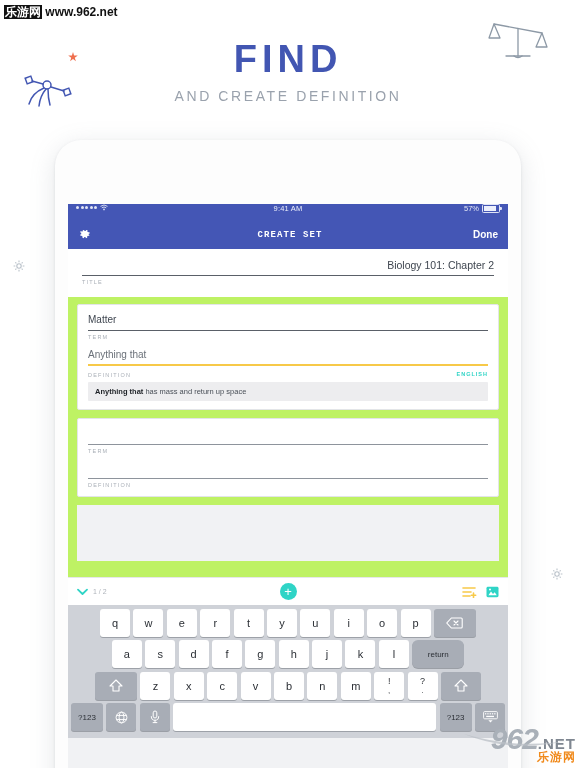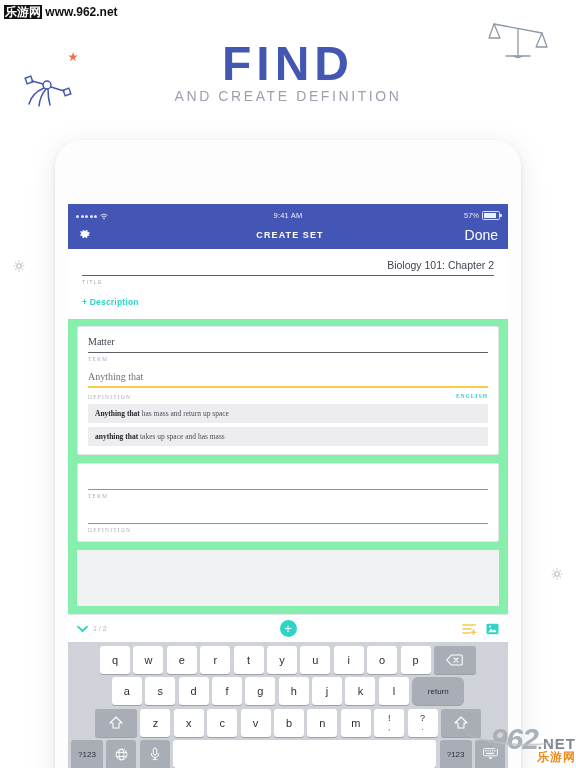--- a/index.html
+++ b/index.html
@@ -13,21 +13,21 @@
   .wm-top{
     position:absolute;left:4px;top:4px;z-index:60;
     font-size:12px;font-weight:700;color:#111;
     letter-spacing:0;white-space:nowrap;
   }
   .wm-top .cn{background:#111;color:#fff;padding:0 1px;}
   
   .hero{position:absolute;left:0;top:0;width:576px;height:130px;}
   .hero-title{
     position:absolute;left:0;top:40px;width:576px;text-align:center;
-    font-size:48px;font-weight:700;letter-spacing:5px;color:#4256b2;
+    font-size:38px;font-weight:700;letter-spacing:5px;color:#4256b2;
     line-height:1;
   }
   .hero-sub{
     position:absolute;left:0;top:88px;width:576px;text-align:center;
     font-size:14px;font-weight:400;letter-spacing:2.6px;color:#9aa2ad;
   }
   .deco{position:absolute;}
   .deco-scale{right:28px;top:14px;}
   .deco-atom{left:20px;top:72px;}
   .deco-star{left:68px;top:52px;}
@@ -40,54 +40,54 @@
     background:#fdfdfd;border-radius:26px 26px 0 0;
     box-shadow:0 6px 26px rgba(120,128,140,.20), 0 1px 3px rgba(120,128,140,.18);
   }
   .screen{
     position:absolute;left:13px;top:64px;width:440px;height:596px;
     background:#f1f2f4;overflow:hidden;
   }
   
   .statusbar{
     height:16px;background:#4456b5;color:#e2e5f5;
-    display:flex;align-items:flex-end;position:relative;
+    display:flex;align-items:flex-start;position:relative;
     font-size:7px;padding:0 8px;
   }
   .sb-left{display:flex;align-items:center;gap:3px;}
   .sb-dots{display:flex;gap:1.5px;}
   .sb-dots i{width:3px;height:3px;border-radius:50%;background:#e2e5f5;display:block;}
   .sb-time{
     position:absolute;left:0;right:0;text-align:center;
     font-size:7.5px;color:#eceffb;letter-spacing:.2px;
   }
   .sb-right{margin-left:auto;display:flex;align-items:center;gap:3px;font-size:7.5px;}
   .batt{width:16px;height:7px;border:1px solid #dfe3f5;border-radius:1.5px;position:relative;}
   .batt::after{content:"";position:absolute;right:-2.5px;top:2px;width:1.5px;height:3px;background:#dfe3f5;border-radius:0 1px 1px 0;}
   .batt i{position:absolute;left:1px;top:1px;bottom:1px;width:12px;background:#eceffb;display:block;}
   
   .navbar{
     height:29px;background:#4456b5;display:flex;align-items:center;
     padding:0 10px;position:relative;
   }
   .nav-title{
     position:absolute;left:4px;right:0;text-align:center;
-    color:#fff;font-size:9px;font-weight:700;letter-spacing:1.1px;
-  }
-  .nav-done{margin-left:auto;color:#fff;font-size:14px;font-weight:400;z-index:2;}
+    color:#fff;font-size:9px;font-weight:700;letter-spacing:1.1px;font-family:Liberation Mono, monospace;
+  }
+  .nav-done{margin-left:auto;color:#fff;font-size:10px;font-weight:700;z-index:2;}
   .gear{width:13px;height:13px;z-index:2;}
   
   .content{background:#fff;padding:10px 14px 12px;}
   .title-row{font-size:10.5px;color:#3f4650;padding-bottom:4px;text-align:right;}
   .rule{height:1px;background:#5a6068;}
   .rule-light{height:1px;background:#8e949c;}
   .field-lbl{font-size:5.5px;letter-spacing:1.2px;color:#a9afb7;margin-top:3px;}
   .desc-link{font-size:8.5px;font-weight:700;color:#2fd4c6;margin-top:12px;letter-spacing:.2px;}
   
-  .cardzone{background:#86efac;padding:7px 9px 8px;font-family:Liberation Serif, serif;}
+  .cardzone{background:#bef264;padding:7px 9px 16px;}
   .card{
     background:#fff;border:1px solid #e3e5e8;border-radius:2px;
     padding:9px 10px 8px;margin-bottom:8px;
   }
   .card .term{font-size:10px;color:#3f4650;padding-bottom:5px;}
   .card .defin{font-size:10px;color:#6b7179;padding:9px 0 4px;}
   .rule-yellow{height:2px;background:#f7c948;}
   .def-meta{display:flex;justify-content:space-between;align-items:center;margin-top:3px;}
   .lang{font-size:5.5px;letter-spacing:1px;color:#2fd4c6;font-weight:700;}
   .suggest{background:#ededef;font-size:7.5px;color:#4a5058;padding:5px 7px;margin-top:4px;border-radius:1px;}
@@ -222,41 +222,37 @@
         <path fill="#ffffff" d="M18.1 11.6l-1.6-.5a6.6 6.6 0 000-2.2l1.6-.5-.7-2.2-1.6.5a6.6 6.6 0 00-1.5-1.5l.5-1.6-2.2-.7-.5 1.6a6.6 6.6 0 00-2.2 0l-.5-1.6-2.2.7.5 1.6A6.6 6.6 0 005.7 5.2L4.1 4.7 3.4 6.9l1.6.5a6.6 6.6 0 000 2.2l-1.6.5.7 2.2 1.6-.5a6.6 6.6 0 001.5 1.5l-.5 1.6 2.2.7.5-1.6a6.6 6.6 0 002.2 0l.5 1.6 2.2-.7-.5-1.6a6.6 6.6 0 001.5-1.5l1.6.5z"></path>
       </svg>
       <div class="nav-title">CREATE SET</div>
       <div class="nav-done">Done</div>
     </div>
 
     <div class="content">
       <div class="title-row">Biology 101: Chapter 2</div>
       <div class="rule"></div>
       <div class="field-lbl">TITLE</div>
-      <div class="desc-link">+ Description</div>
     </div>
 
     <div class="cardzone">
 
       <div class="card">
         <div class="term">Matter</div>
         <div class="rule"></div>
         <div class="field-lbl">TERM</div>
         <div class="defin">Anything that</div>
         <div class="rule-yellow"></div>
         <div class="def-meta">
           <span class="field-lbl">DEFINITION</span>
           <span class="lang">ENGLISH</span>
         </div>
 
         <div class="suggest">
           <b>Anything that</b><span> has mass and return up space</span>
-        </div>
-        <div class="suggest">
-          <b>anything that</b><span> takes up space and has mass</span>
         </div>
       </div>
 
       <div class="card">
         <div class="term">&nbsp;</div>
         <div class="rule-light"></div>
         <div class="field-lbl">TERM</div>
         <div class="defin">&nbsp;</div>
         <div class="rule-light"></div>
         <div class="field-lbl">DEFINITION</div>

